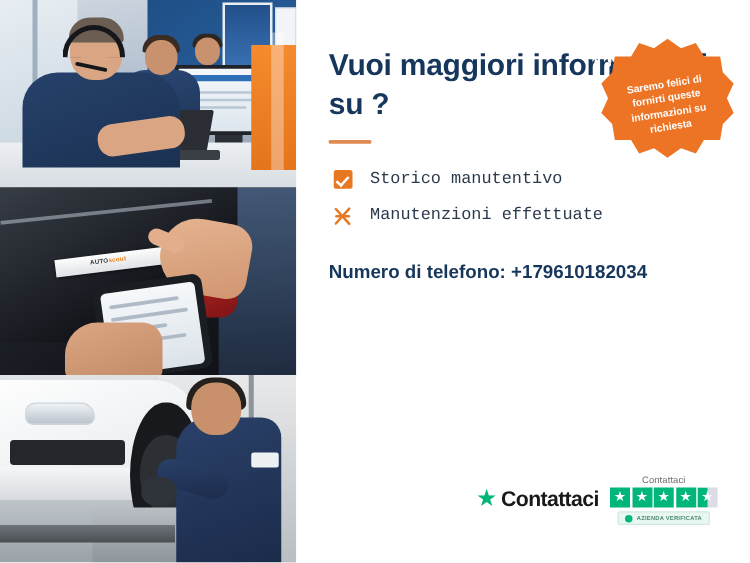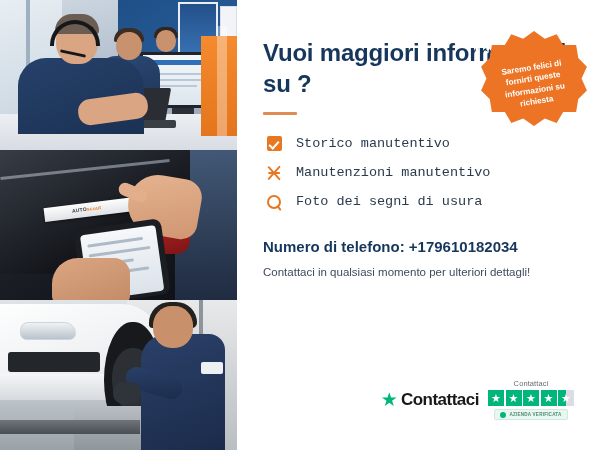--- a/index.html
+++ b/index.html
@@ -299,33 +299,26 @@
         <span class="feat-label">Storico manutentivo</span>
       </li>
       <li class="feat">
         <span class="feat-icon">
           <span class="ico-tools">
               <span></span>
               <span></span>
               <span></span>
             </span>
         </span>
-        <span class="feat-label">Manutenzioni manutentivo</span>
-      </li>
-      <li class="feat">
-        <span class="feat-icon">
-          <span class="ico-mag"></span>
-        </span>
-        <span class="feat-label">Foto dei segni di usura</span>
+        <span class="feat-label">Manutenzioni effettuate</span>
       </li>
     </ul>
 
     <div class="phone-title">Numero di telefono: +179610182034</div>
     <div class="phone-sub">
-      <div>Contattaci in qualsiasi momento per ulteriori dettagli!</div>
     </div>
 
     <div class="badge-wrap">
       <svg viewBox="0 0 100 100">
         <path fill="#ec7424" d="M50 1 L60 8 L71 4 L77 14 L89 14 L91 26 L99 34 L94 45 L99 56 L91 64 L89 76 L77 76 L71 86 L60 82 L50 89 L40 82 L29 86 L23 76 L11 76 L9 64 L1 56 L6 45 L1 34 L9 26 L11 14 L23 14 L29 4 L40 8 Z"></path>
       </svg>
       <div class="badge-inner">
         <span class="badge-ico">
           <svg width="17" height="17" viewBox="0 0 24 24" fill="none" stroke="#ffffff" stroke-width="2" stroke-linecap="round">
             <path d="M4 13 V11 a8 8 0 0 1 16 0 v2"></path>

